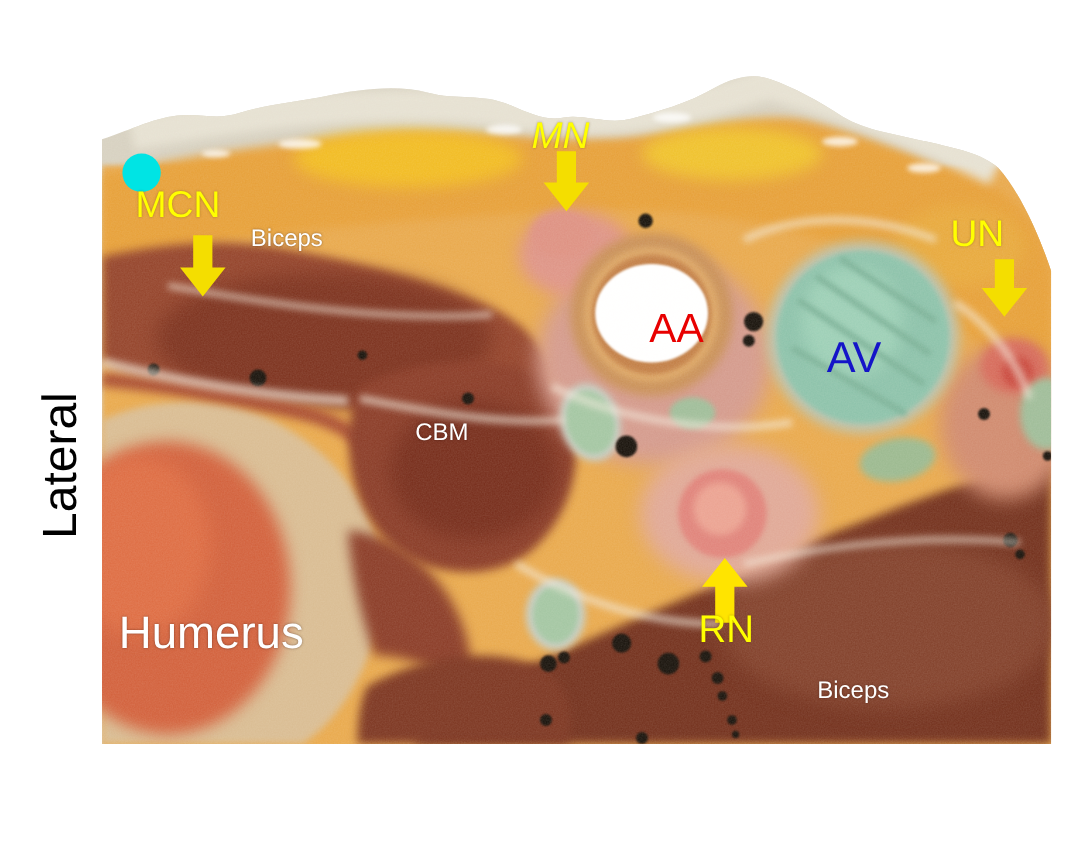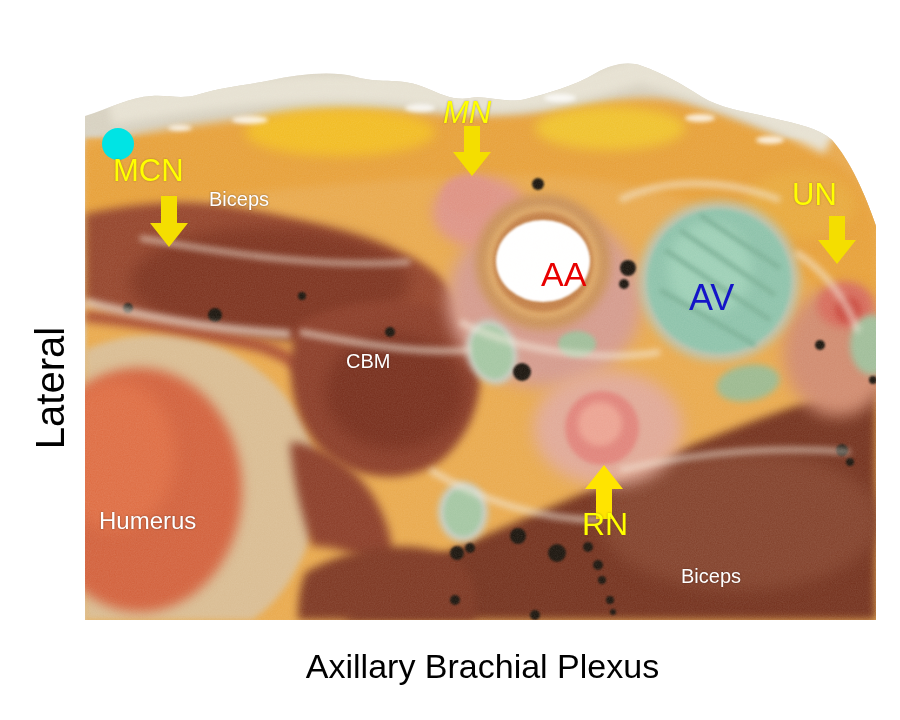--- a/index.html
+++ b/index.html
@@ -177,19 +177,18 @@
     <path d="M596,519 V489 H585 L604,465 L623,489 H612 V519 Z" fill="#FFE400"></path>
   </svg>
 
   <div class="label lbl-yellow" style="left:113px;top:155px;">MCN</div>
   <div class="label lbl-white" style="left:209px;top:189px;">Biceps</div>
   <div class="label lbl-yellow" style="left:443px;top:97px;font-style:italic;">MN</div>
   <div class="label lbl-yellow" style="left:792px;top:179px;">UN</div>
   <div class="label lbl-aa" style="left:517px;top:257px;margin-left:24px;">AA</div>
   <div class="label lbl-av" style="left:689px;top:260px;">AV</div>
   <div class="label lbl-white" style="left:346px;top:351px;">CBM</div>
-  <div class="label lbl-white" style="left:99px;top:509px;font-size:24px;">Humerus</div>
+  <div class="label lbl-white" style="left:99px;top:509px;font-size:38px;">Humerus</div>
   <div class="label lbl-yellow" style="left:582px;top:508px;font-size:32px;">RN</div>
   <div class="label lbl-white" style="left:681px;top:566px;">Biceps</div>
 
   <div class="label lbl-lateral">Lateral</div>
-  <div class="figure-title">Axillary Brachial Plexus</div>
 </div>
 
 </body></html>

